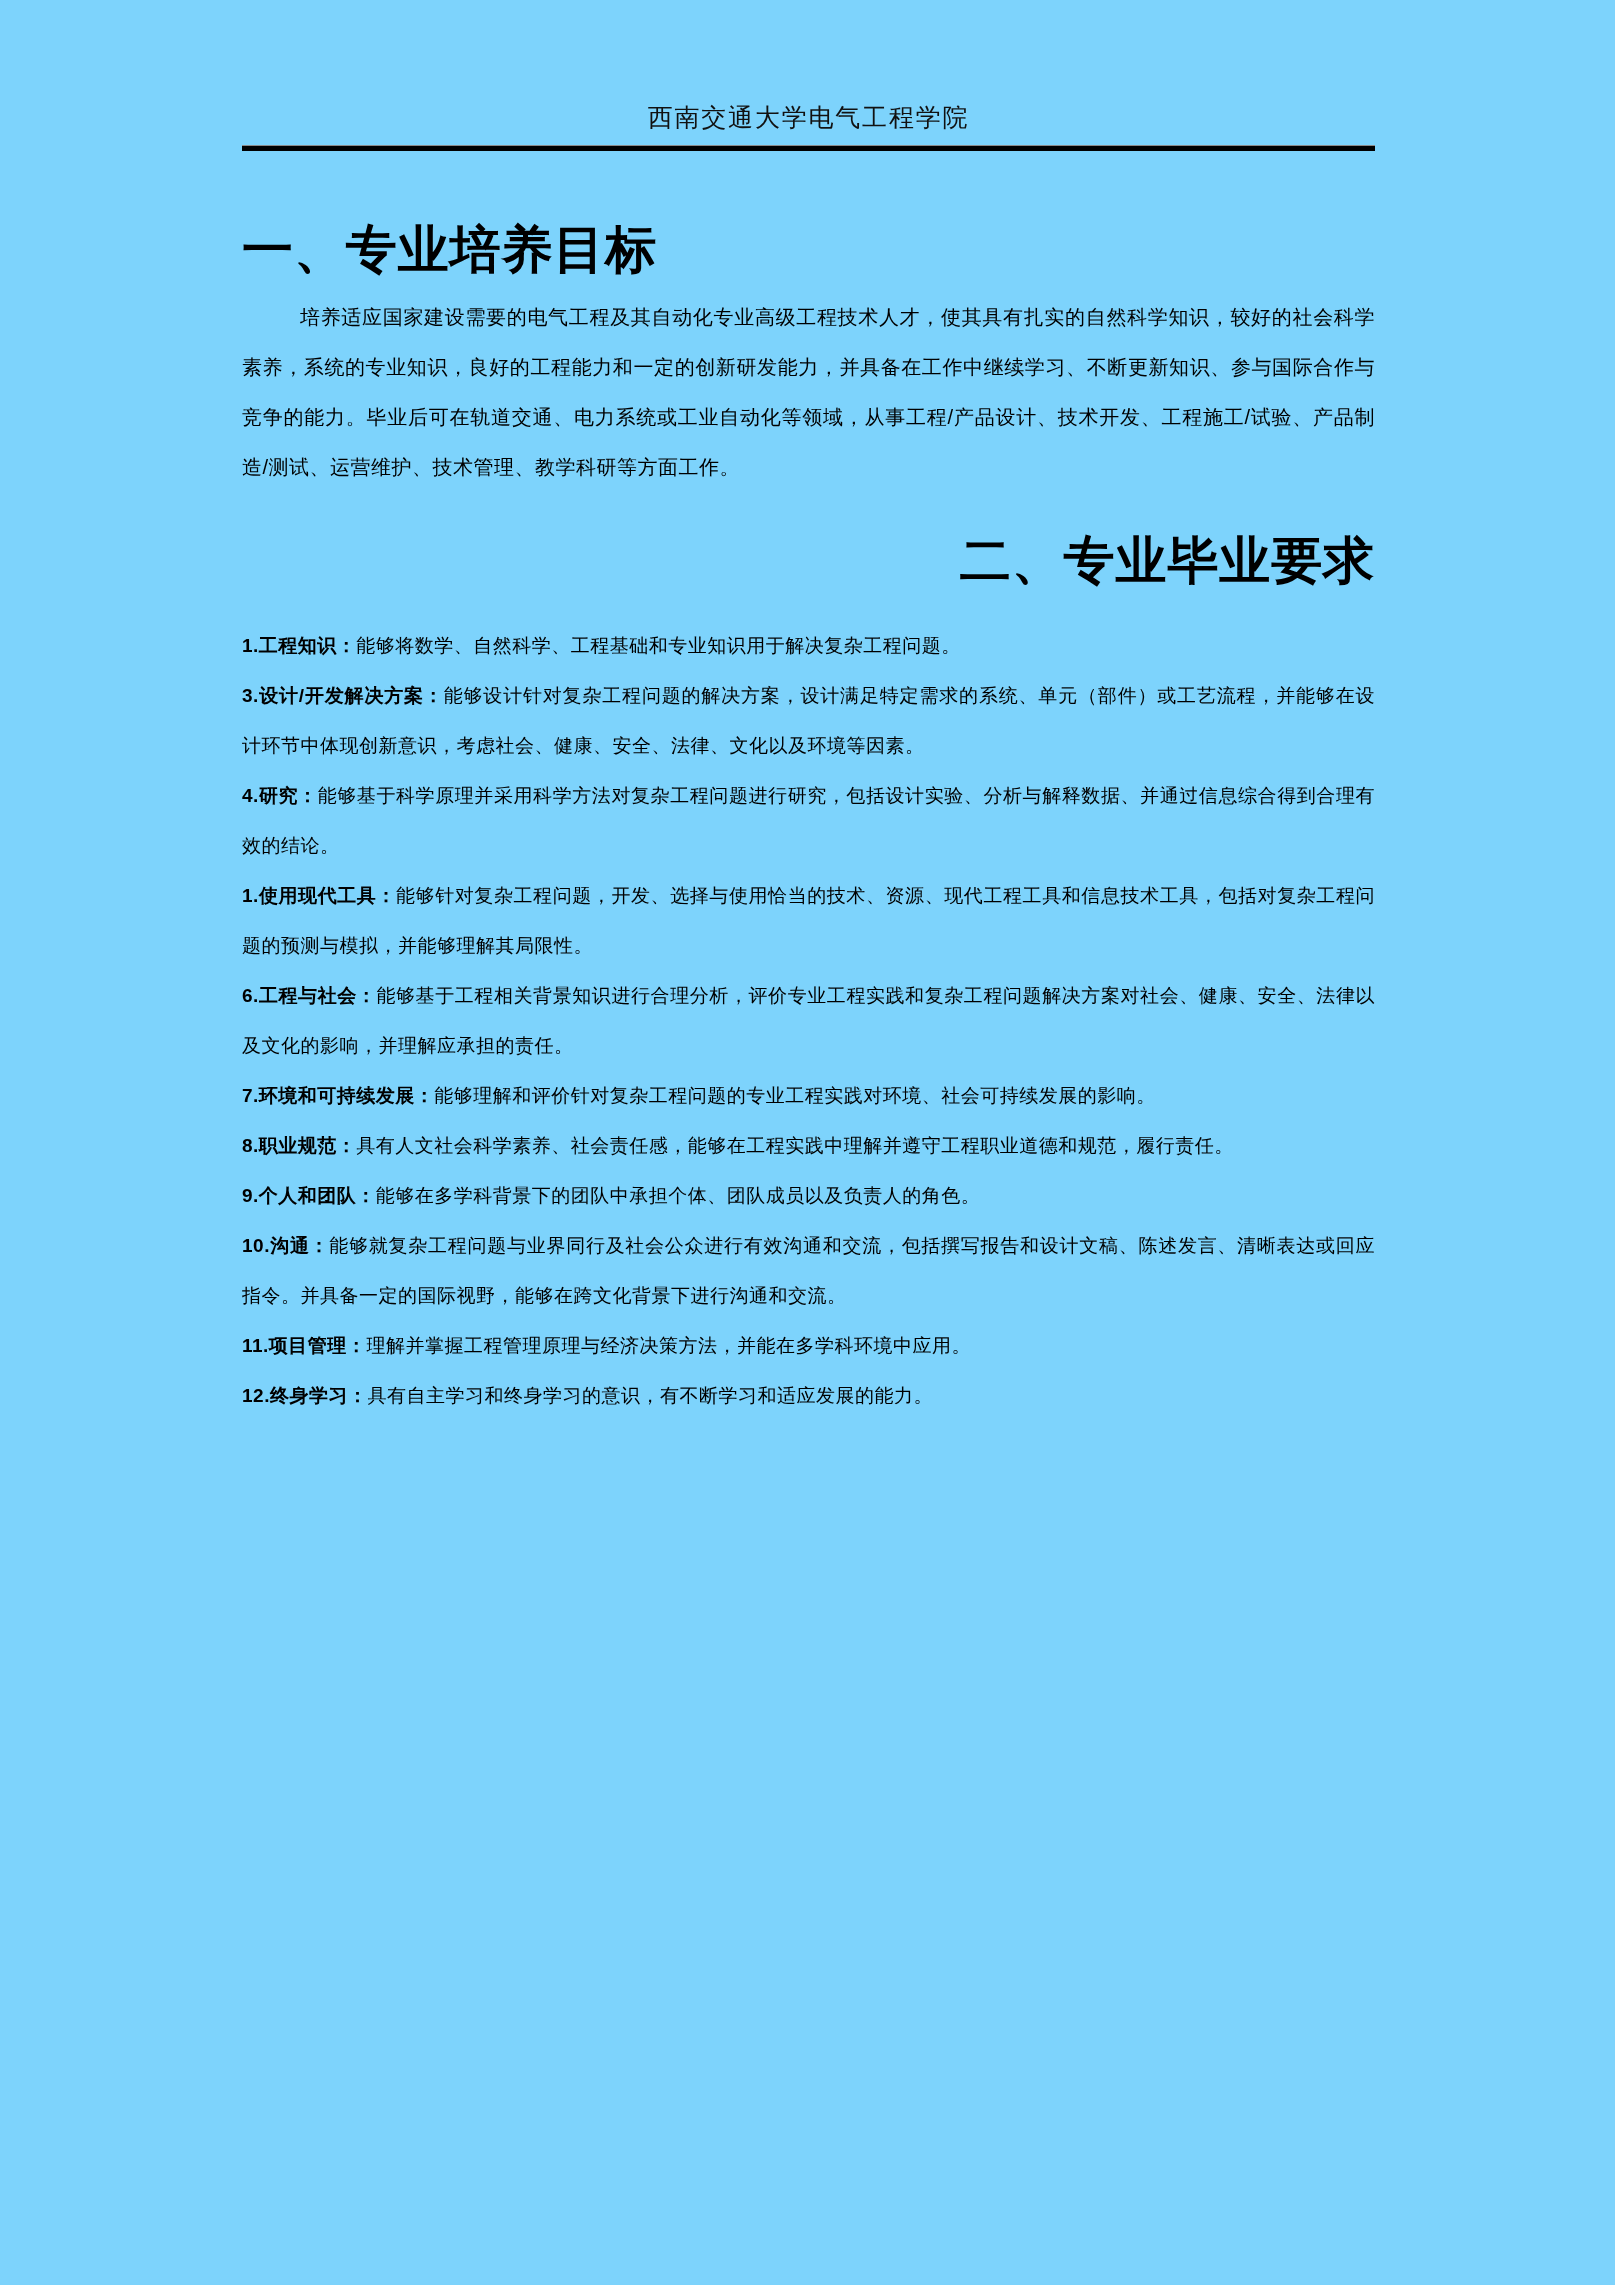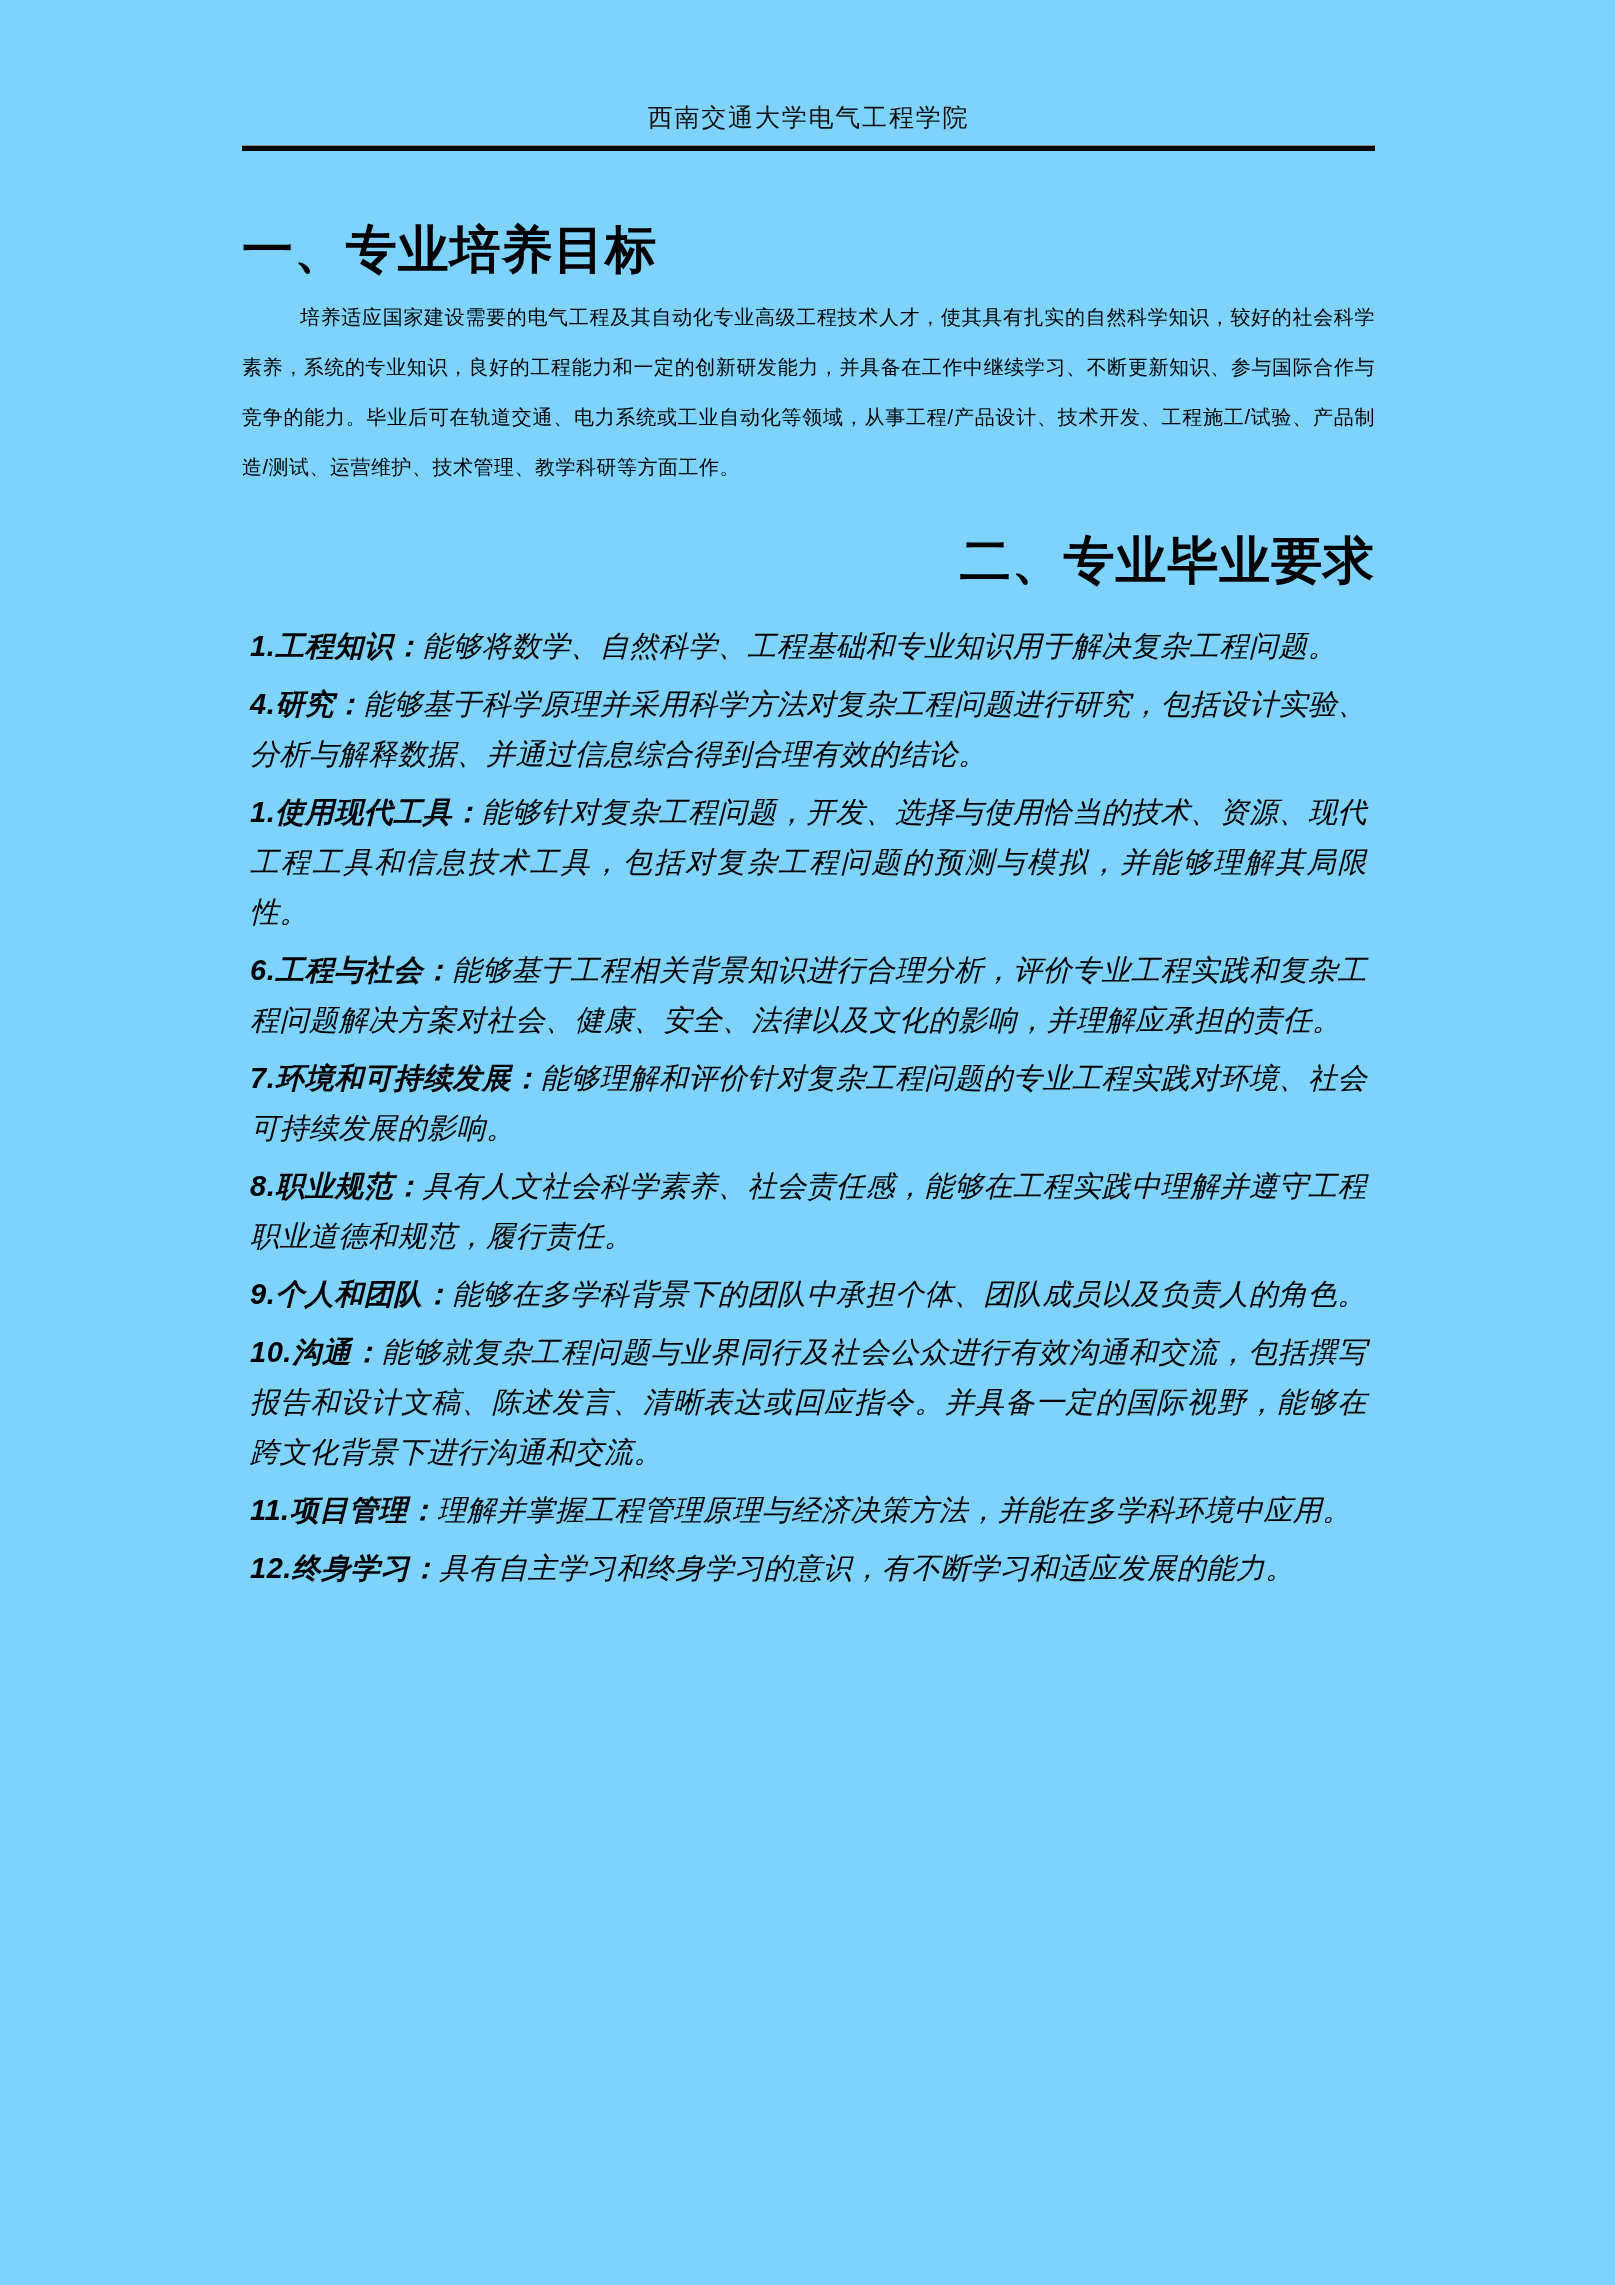--- a/index.html
+++ b/index.html
@@ -52,47 +52,47 @@
     margin: 16.3px 0 0 0;
     font-size: 20px;
     line-height: 50px;
     letter-spacing: 0.5px;
     text-indent: 58px;
     text-align: justify;
     text-justify: inter-ideograph;
   }
   .items { margin-top: 33px; }
   p.item {
-    margin: 8px;
-    font-size: 29px;
+    margin: 0;
+    font-size: 19px;
     line-height: 50px;
     letter-spacing: 0.5px;
     text-align: justify;
     text-justify: inter-ideograph;
-    font-style: italic;
   }
   p.item .label { font-weight: 700; }
 </style>
 </head>
 <body>
 
 <div class="page">
   <div class="content">
 
     <div class="doc-header">西南交通大学电气工程学院</div>
     <div class="header-rule"></div>
 
 
     <h2 class="sec-heading">一、专业培养目标</h2>
     <p class="lead">培养适应国家建设需要的电气工程及其自动化专业高级工程技术人才，使其具有扎实的自然科学知识，较好的社会科学素养，系统的专业知识，良好的工程能力和一定的创新研发能力，并具备在工作中继续学习、不断更新知识、参与国际合作与竞争的能力。毕业后可在轨道交通、电力系统或工业自动化等领域，从事工程/产品设计、技术开发、工程施工/试验、产品制造/测试、运营维护、技术管理、教学科研等方面工作。</p>
 
     <h2 class="sec-heading second">二、专业毕业要求</h2>
 
     <div class="items">
       <p class="item"><span class="label">1.工程知识：</span><span>能够将数学、自然科学、工程基础和专业知识用于解决复杂工程问题。</span></p>
+      <p class="item"><span class="label">3.设计/开发解决方案：</span><span>能够设计针对复杂工程问题的解决方案，设计满足特定需求的系统、单元（部件）或工艺流程，并能够在设计环节中体现创新意识，考虑社会、健康、安全、法律、文化以及环境等因素。</span></p>
       <p class="item"><span class="label">4.研究：</span><span>能够基于科学原理并采用科学方法对复杂工程问题进行研究，包括设计实验、分析与解释数据、并通过信息综合得到合理有效的结论。</span></p>
       <p class="item"><span class="label">1.使用现代工具：</span><span>能够针对复杂工程问题，开发、选择与使用恰当的技术、资源、现代工程工具和信息技术工具，包括对复杂工程问题的预测与模拟，并能够理解其局限性。</span></p>
       <p class="item"><span class="label">6.工程与社会：</span><span>能够基于工程相关背景知识进行合理分析，评价专业工程实践和复杂工程问题解决方案对社会、健康、安全、法律以及文化的影响，并理解应承担的责任。</span></p>
       <p class="item"><span class="label">7.环境和可持续发展：</span><span>能够理解和评价针对复杂工程问题的专业工程实践对环境、社会可持续发展的影响。</span></p>
       <p class="item"><span class="label">8.职业规范：</span><span>具有人文社会科学素养、社会责任感，能够在工程实践中理解并遵守工程职业道德和规范，履行责任。</span></p>
       <p class="item"><span class="label">9.个人和团队：</span><span>能够在多学科背景下的团队中承担个体、团队成员以及负责人的角色。</span></p>
       <p class="item"><span class="label">10.沟通：</span><span>能够就复杂工程问题与业界同行及社会公众进行有效沟通和交流，包括撰写报告和设计文稿、陈述发言、清晰表达或回应指令。并具备一定的国际视野，能够在跨文化背景下进行沟通和交流。</span></p>
       <p class="item"><span class="label">11.项目管理：</span><span>理解并掌握工程管理原理与经济决策方法，并能在多学科环境中应用。</span></p>
       <p class="item"><span class="label">12.终身学习：</span><span>具有自主学习和终身学习的意识，有不断学习和适应发展的能力。</span></p>
     </div>

